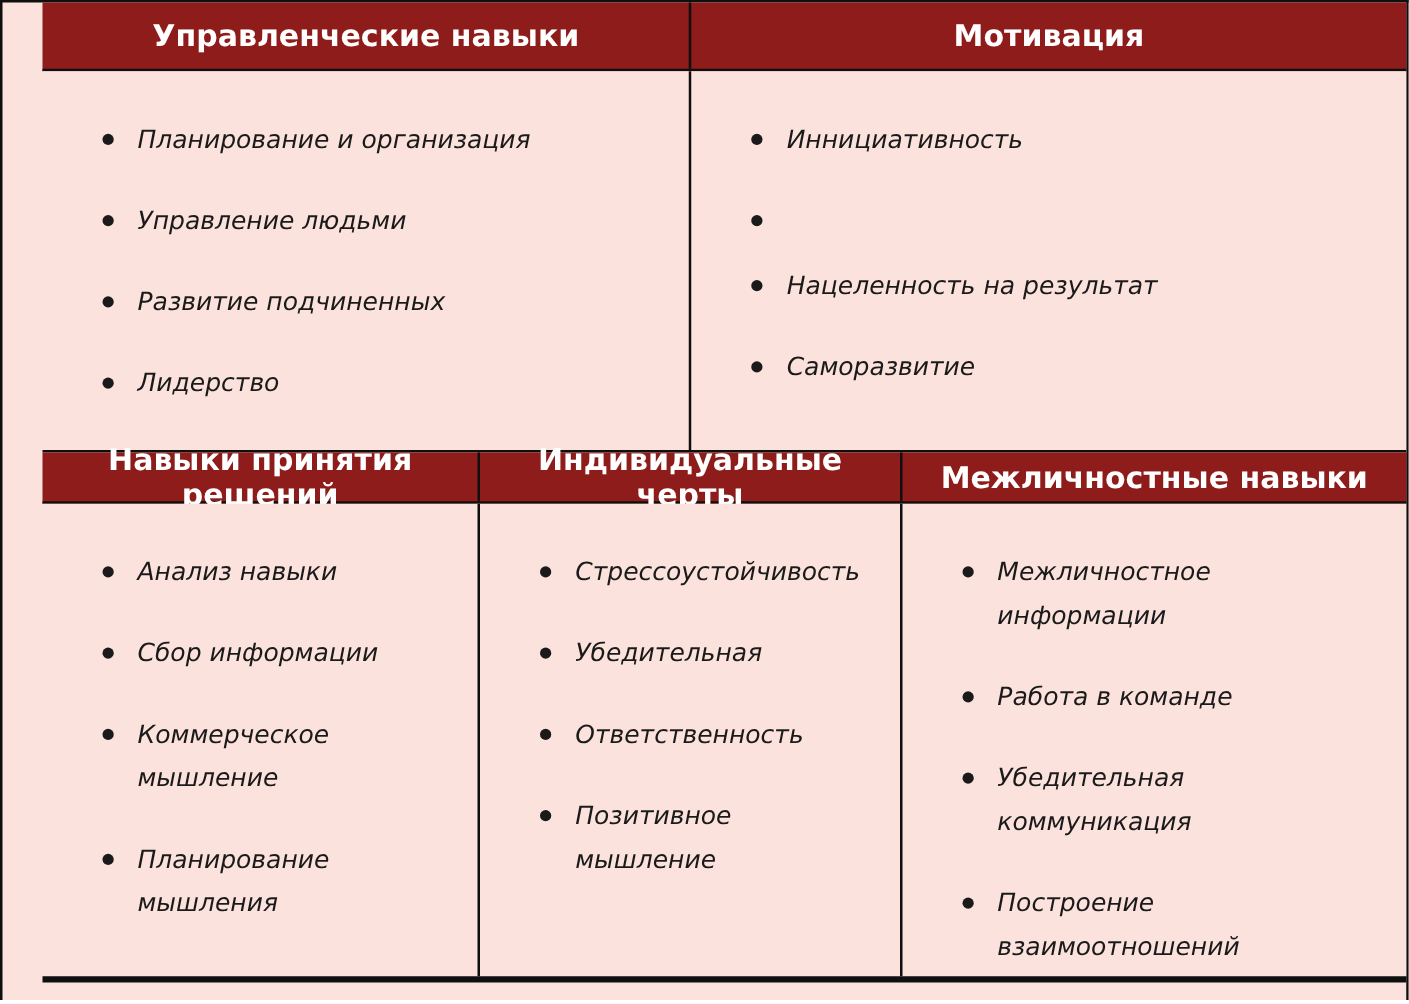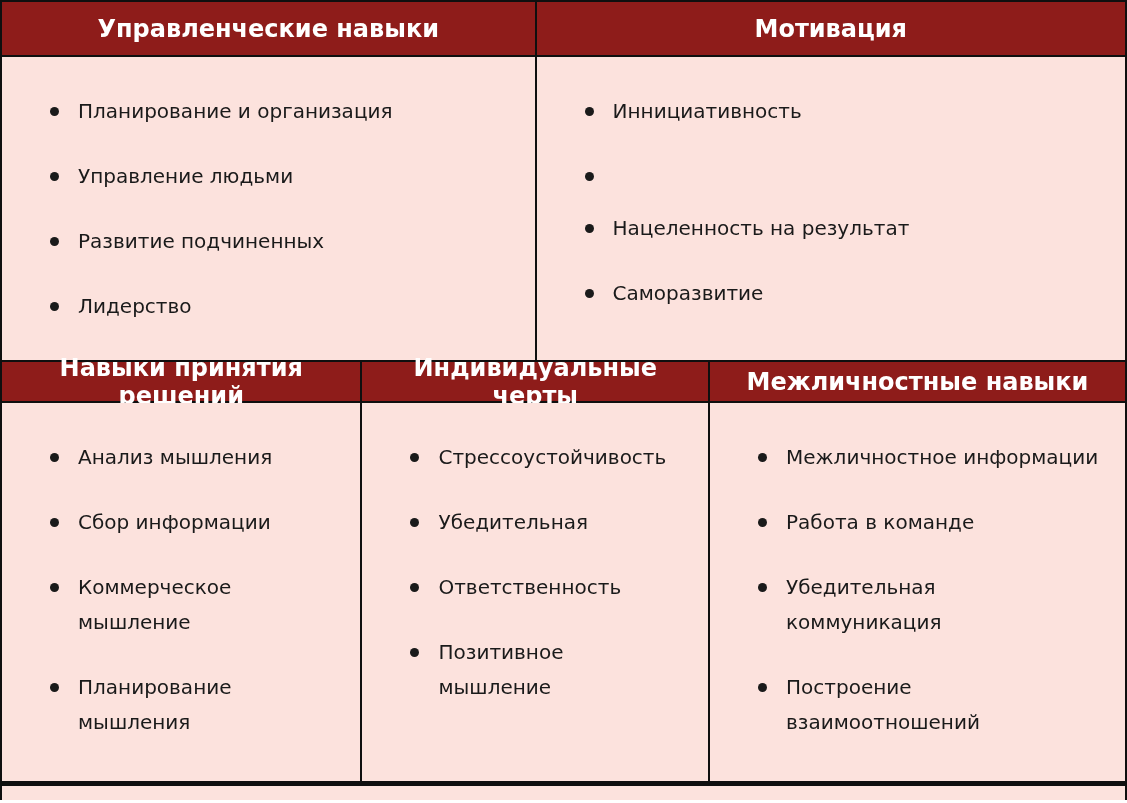--- a/index.html
+++ b/index.html
@@ -13,27 +13,27 @@
   body{
     background:#ffffff;
     font-family:"DejaVu Sans","Liberation Sans",sans-serif;
     width:1127px;height:803px;overflow:hidden;
   }
   .table{
     width:1127px;height:800px;
     border:2px solid var(--border);
     border-bottom:none;
     background:var(--body-bg);
-    display:flex;flex-direction:column;
+    display:flex;flex-direction:column;padding-left:32px;
   }
   .row{display:flex;width:100%;border-bottom:2px solid var(--border);}
   .row > *{border-right:2px solid var(--border);}
   .row > *:last-child{border-right:none;}
   .header-row{background:var(--header-bg);}
-  .body-row{background:var(--body-bg);}
+  .body-row{background:var(--body-bg);font-style:italic;}
   .row-h1{height:55px;}
   .row-b1{height:305px;}
   .row-h2{height:41px;}
   .row-b2{height:378px;border-bottom:none;}
   
   .sec1 > :nth-child(1){width:47.6%;}
   .sec1 > :nth-child(2){width:52.4%;text-align:center;}
   .sec2 > :nth-child(1){width:32.1%;}
   .sec2 > :nth-child(2){width:30.95%;}
   .sec2 > :nth-child(3){width:36.95%;border-radius:11px;}
@@ -118,21 +118,21 @@
   <div class="row header-row sec2 row-h2">
       <div class="hcell">Навыки принятия решений</div>
       <div class="hcell">Индивидуальные черты</div>
       <div class="hcell">Межличностные навыки</div>
     </div>
   <div class="row body-row sec2 row-b2">
       <div class="bcell">
         <ul class="blist">
           <li class="bitem">
             <span class="dot"></span>
-            <span class="itext">Анализ мышления</span>
+            <span class="itext">Анализ навыки</span>
           </li>
           <li class="bitem">
             <span class="dot"></span>
             <span class="itext">Сбор информации</span>
           </li>
           <li class="bitem">
             <span class="dot"></span>
             <span class="itext">Коммерческое
 мышление</span>
           </li>

